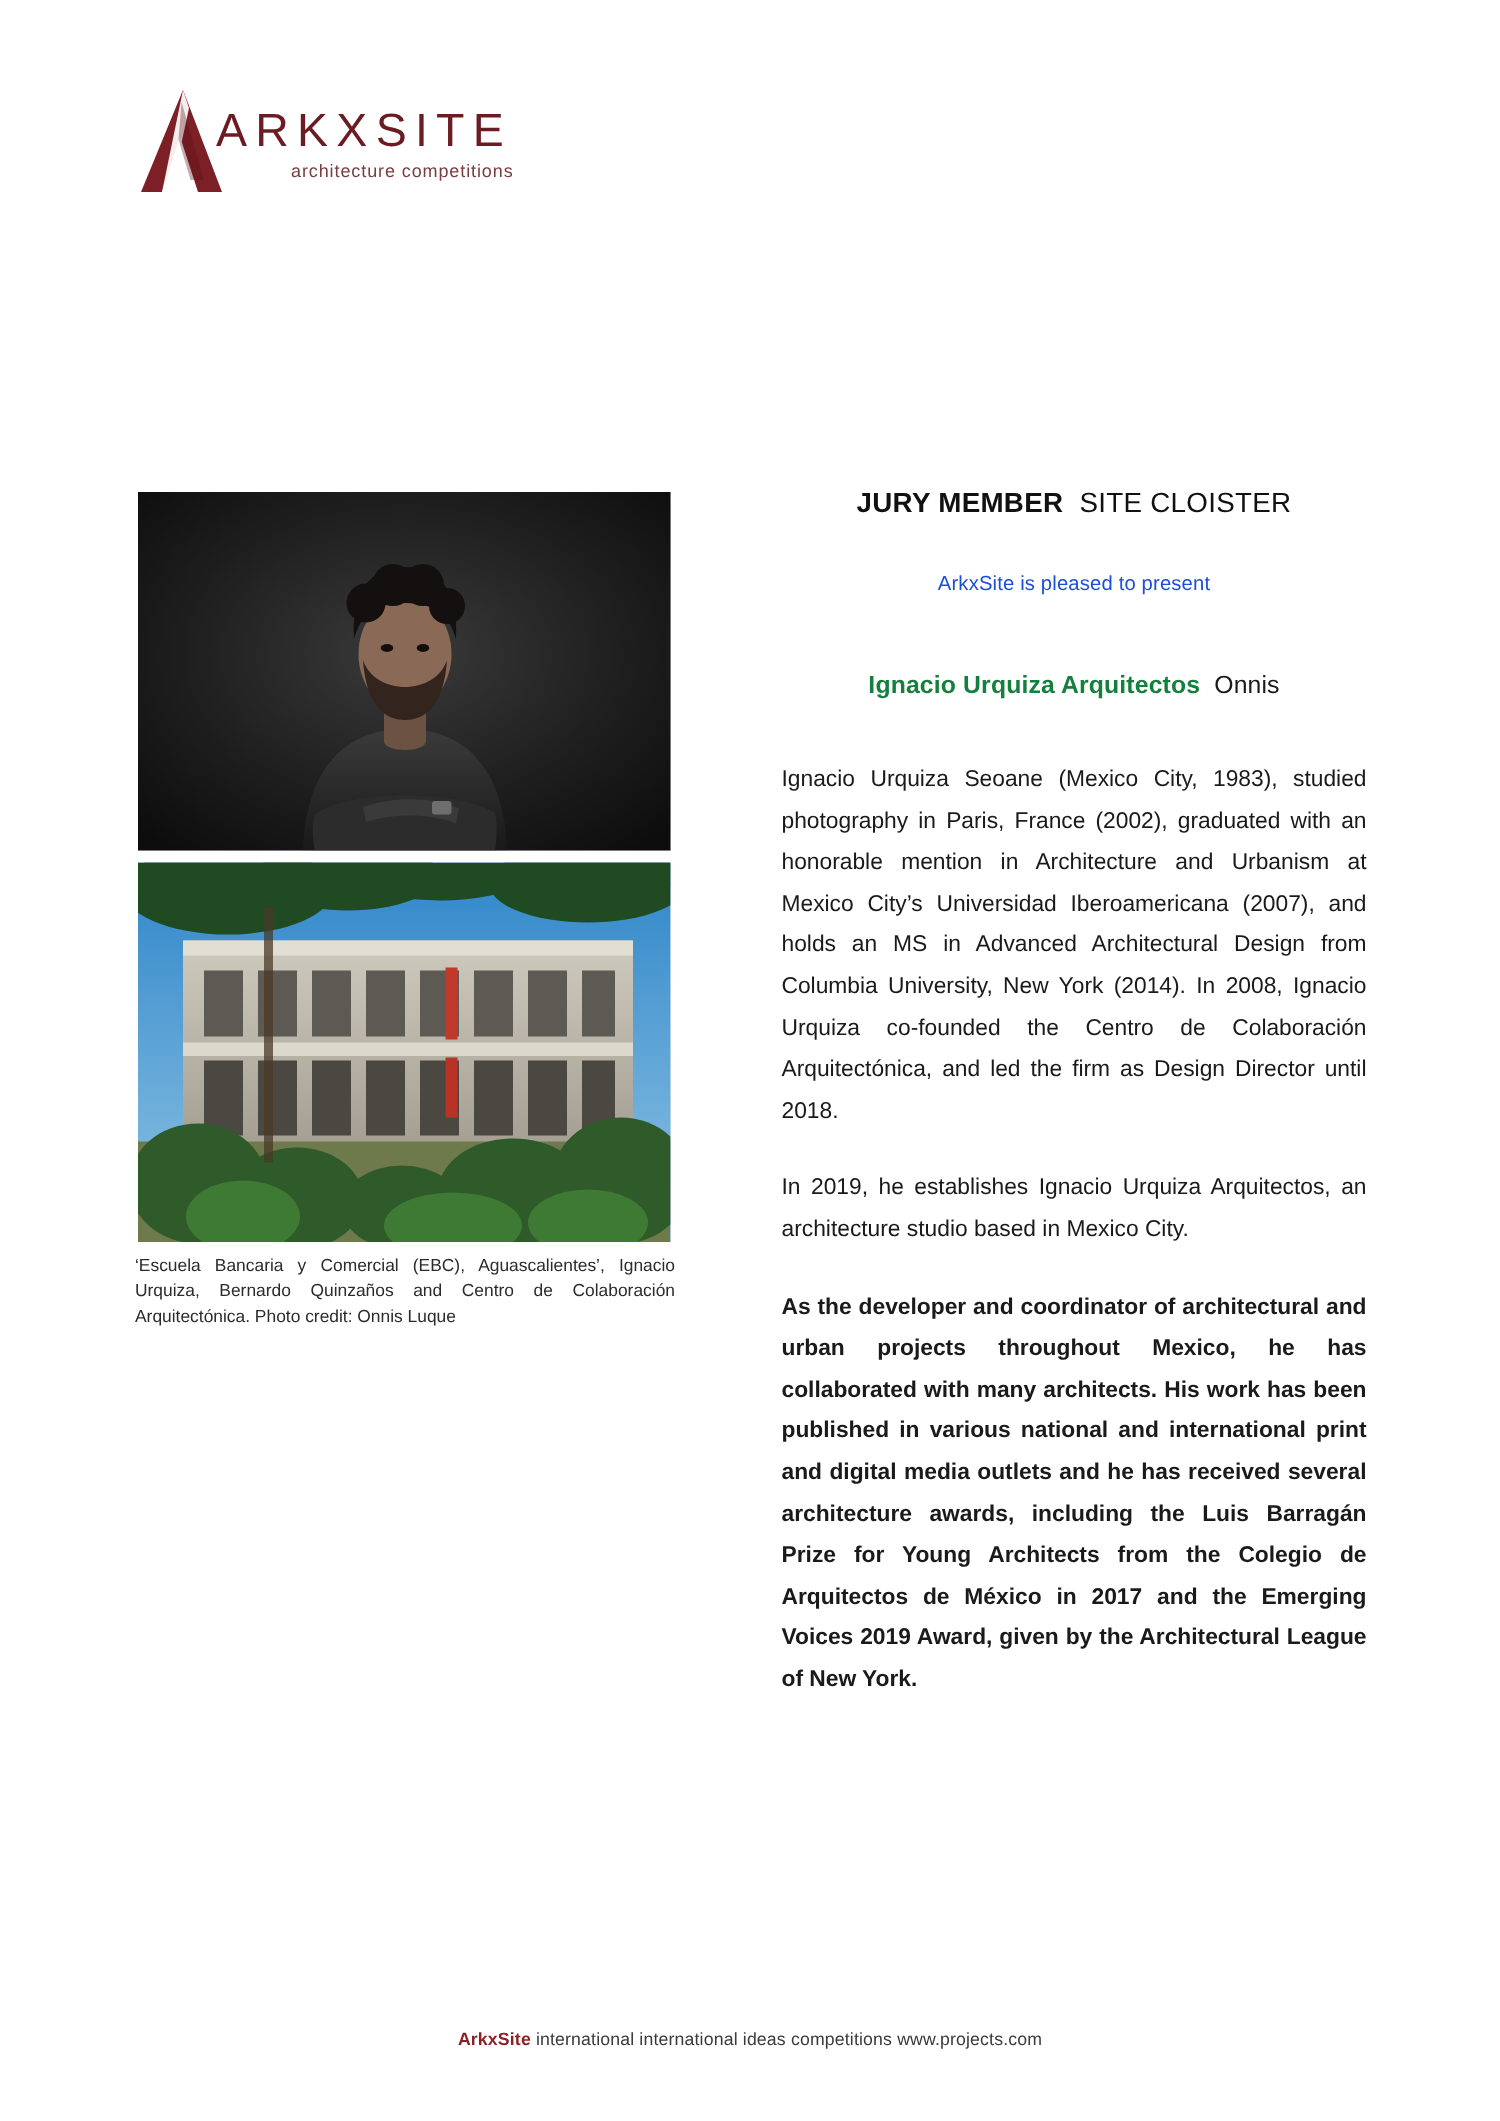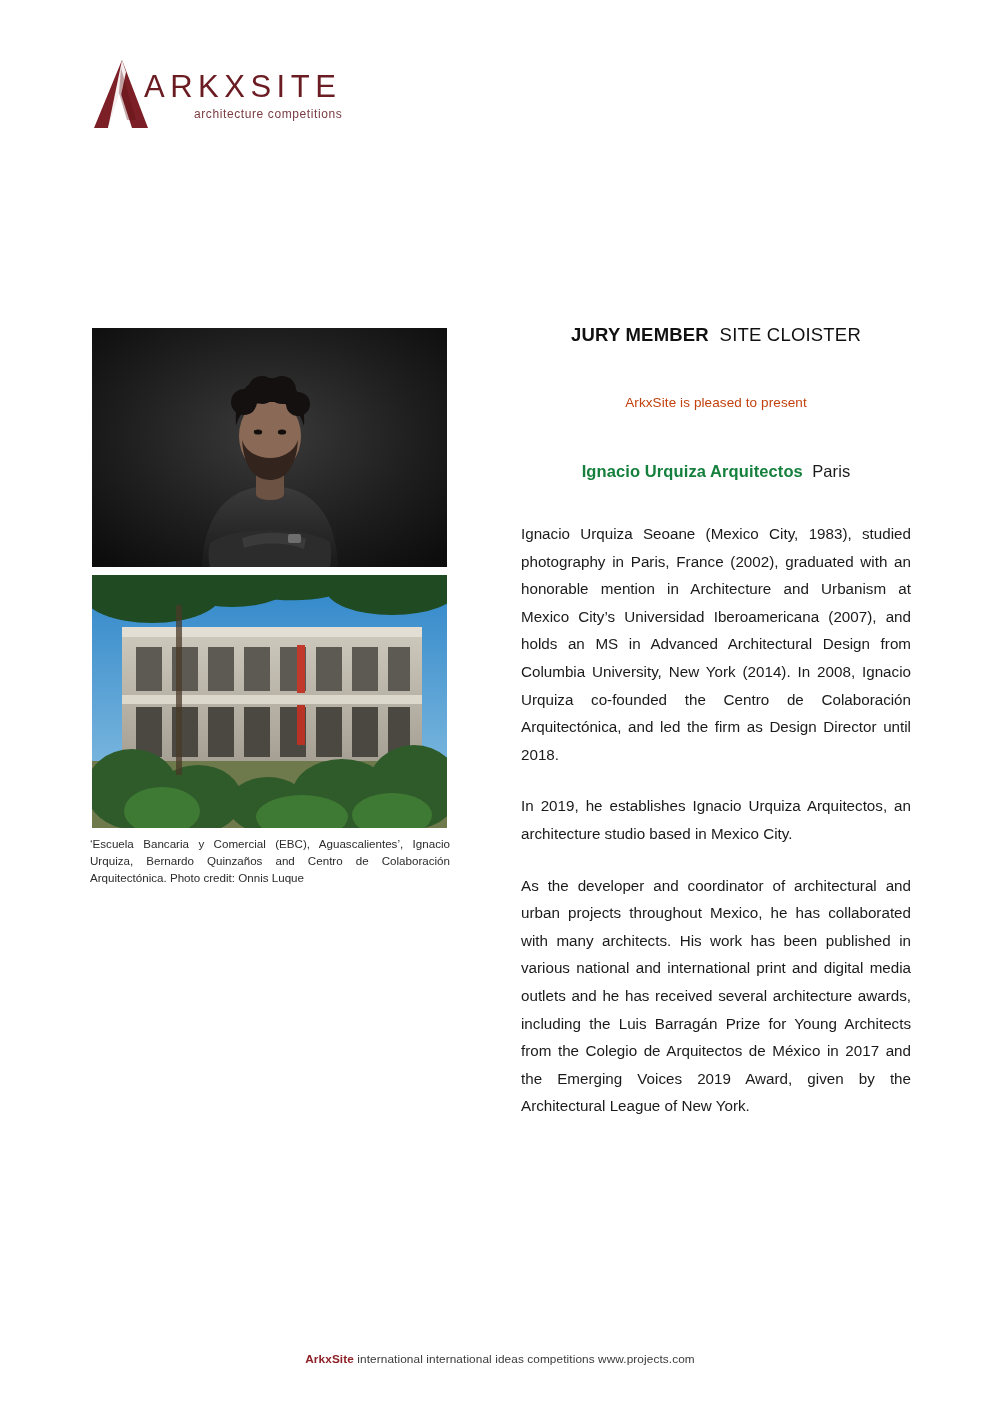--- a/index.html
+++ b/index.html
@@ -98,22 +98,22 @@
     line-height: 26px;
     color: #111;
     letter-spacing: 0.2px;
   }
   .heading .bold { font-weight: bold; }
   .heading .light { font-weight: normal; }
 
   .subheading {
     text-align: center;
     font-size: 13.5px;
-    color: #c2410c;
-    margin-top: 47px;
+    color: #1d4ed8;
+    margin-top: 33px;
     letter-spacing: 0.1px;
   }
   .studio-line {
     text-align: center;
     margin-top: 52px;
     font-size: 16.5px;
     letter-spacing: 0.1px;
   }
   .studio-name {
     color: #15803d;
@@ -126,21 +126,21 @@
 
   .body-p {
     font-size: 15.2px;
     line-height: 27.6px;
     text-align: justify;
     color: #1a1a1a;
     margin: 0;
   }
   .p1 { margin-top: 39px; }
   .p2 { margin-top: 24px; }
-  .p3 { margin-top: 24px; }
+  .p3 { margin-top: 24px; font-weight: bold; }
 
   
   .footer {
     position: absolute;
     left: 0;
     top: 1352px;
     width: 1000px;
     text-align: center;
     font-size: 11.8px;
     color: #3a3a3a;
@@ -280,21 +280,21 @@
 <div class="caption">‘Escuela Bancaria y Comercial (EBC), Aguascalientes’, Ignacio Urquiza, Bernardo Quinzaños and Centro de Colaboración Arquitectónica. Photo credit: Onnis Luque</div>
 
 <div class="right-col">
   <div class="heading">
     <span class="bold">JURY MEMBER</span><span>&nbsp; </span><span class="light">SITE CLOISTER</span>
   </div>
 
   <div class="subheading">ArkxSite is pleased to present</div>
 
   <div class="studio-line">
-    <span class="studio-name">Ignacio Urquiza Arquitectos</span><span>&nbsp; </span><span class="studio-country">Paris</span>
+    <span class="studio-name">Ignacio Urquiza Arquitectos</span><span>&nbsp; </span><span class="studio-country">Onnis</span>
   </div>
 
   <p class="body-p p1">Ignacio Urquiza Seoane (Mexico City, 1983), studied photography in Paris, France (2002), graduated with an honorable mention in Architecture and Urbanism at Mexico City’s Universidad Iberoamericana (2007), and holds an MS in Advanced Architectural Design from Columbia University, New York (2014).  In 2008, Ignacio Urquiza co-founded the Centro de Colaboración Arquitectónica, and led the firm as Design Director until 2018.</p>
   <p class="body-p p2">In 2019, he establishes Ignacio Urquiza Arquitectos, an architecture studio based in Mexico City.</p>
   <p class="body-p p3">As the developer and coordinator of architectural and urban projects throughout Mexico, he has collaborated with many architects.  His work has been published in various national and international print and digital media outlets and he has received several architecture awards, including the Luis Barragán Prize for Young Architects from the Colegio de Arquitectos de México in 2017 and the Emerging Voices 2019 Award, given by the Architectural League of New York.</p>
 </div>
 
 <div class="footer">
   <span class="brand">ArkxSite</span><span> international international ideas competitions </span><span class="url">www.projects.com</span>
 </div>

